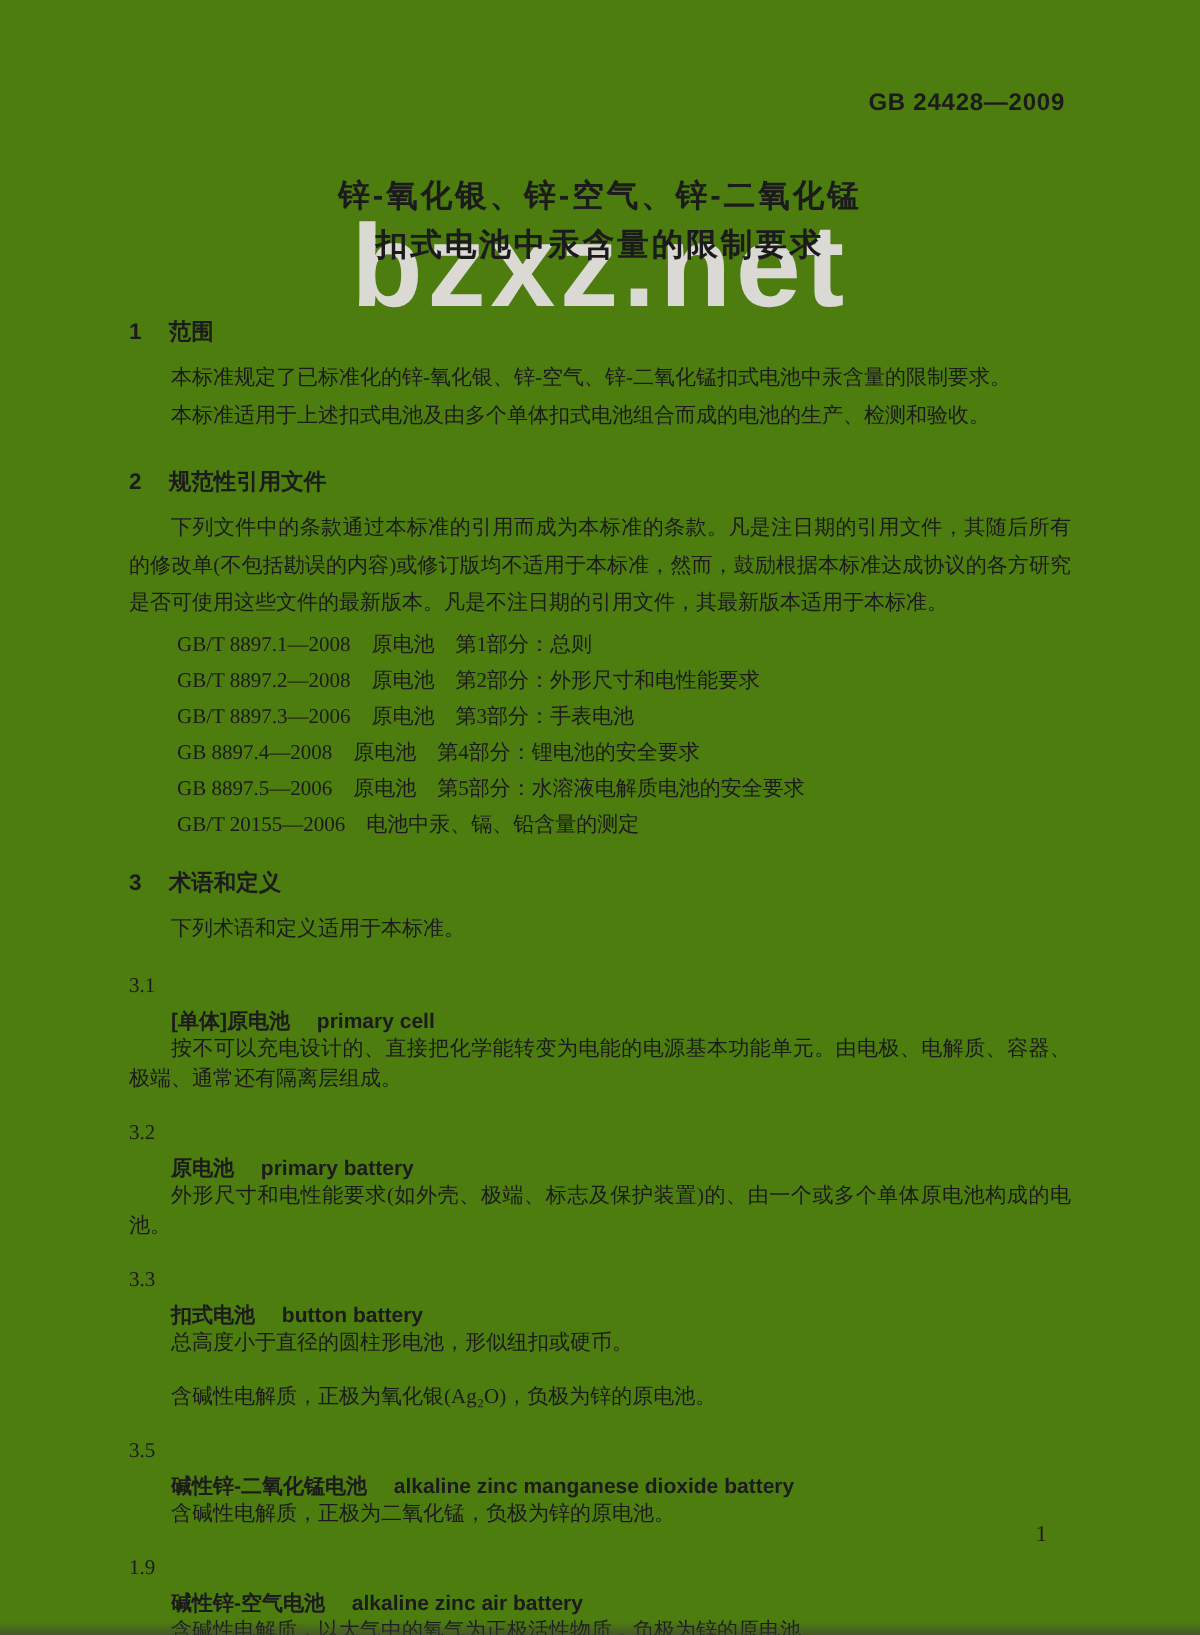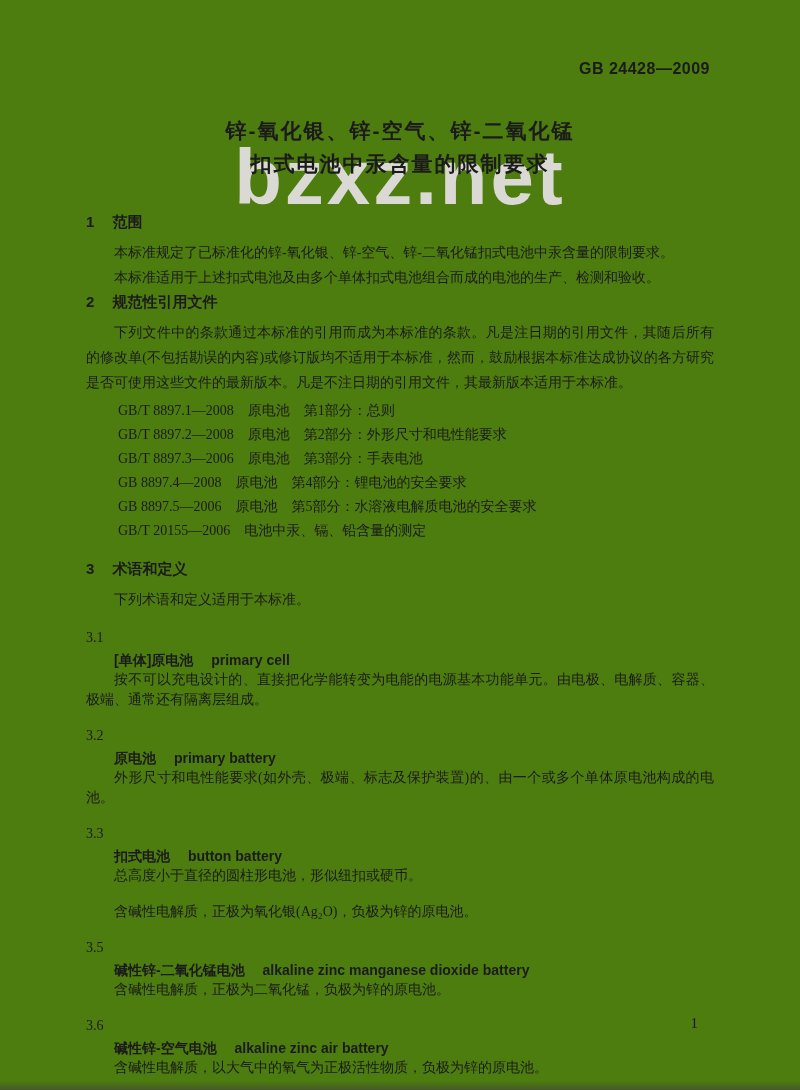--- a/index.html
+++ b/index.html
@@ -37,21 +37,21 @@
   .content { position: relative; z-index: 1; padding: 4px 86px; }
   .doc-title {
     margin: 0; padding-top: 110px;
     text-align: center;
     font-family: "Liberation Sans", "DejaVu Sans", sans-serif;
     font-size: 21px; line-height: 33px; font-weight: bold;
     letter-spacing: 2px;
   }
   .title-line { display: block; }
   .section-scope { margin-top: 30px; }
-  .section-normative { margin-top: 0; }
+  .section-normative { margin-top: 20px; }
   .section-terms { margin-top: 14px; }
   .sec-heading {
     margin: 0 0 6px 0;
     font-family: "Liberation Sans", "DejaVu Sans", sans-serif;
     font-size: 15px; font-weight: bold; line-height: 24px;
   }
   .sec-num { margin-right: 14px; }
   .para {
     margin: 0;
     font-size: 14px; line-height: 25px;
@@ -159,21 +159,21 @@
       <div class="term">
         <div class="term-num">3.5</div>
         <div class="term-line">
           <span class="term-zh">碱性锌-二氧化锰电池</span>
           <span class="term-en">alkaline zinc manganese dioxide battery</span>
         </div>
         <p class="term-def">含碱性电解质，正极为二氧化锰，负极为锌的原电池。</p>
       </div>
 
       <div class="term">
-        <div class="term-num">3.6</div>
+        <div class="term-num">1.9</div>
         <div class="term-line">
           <span class="term-zh">碱性锌-空气电池</span>
           <span class="term-en">alkaline zinc air battery</span>
         </div>
         <p class="term-def">含碱性电解质，以大气中的氧气为正极活性物质，负极为锌的原电池。</p>
       </div>
 
     </div>
   </div>
 

